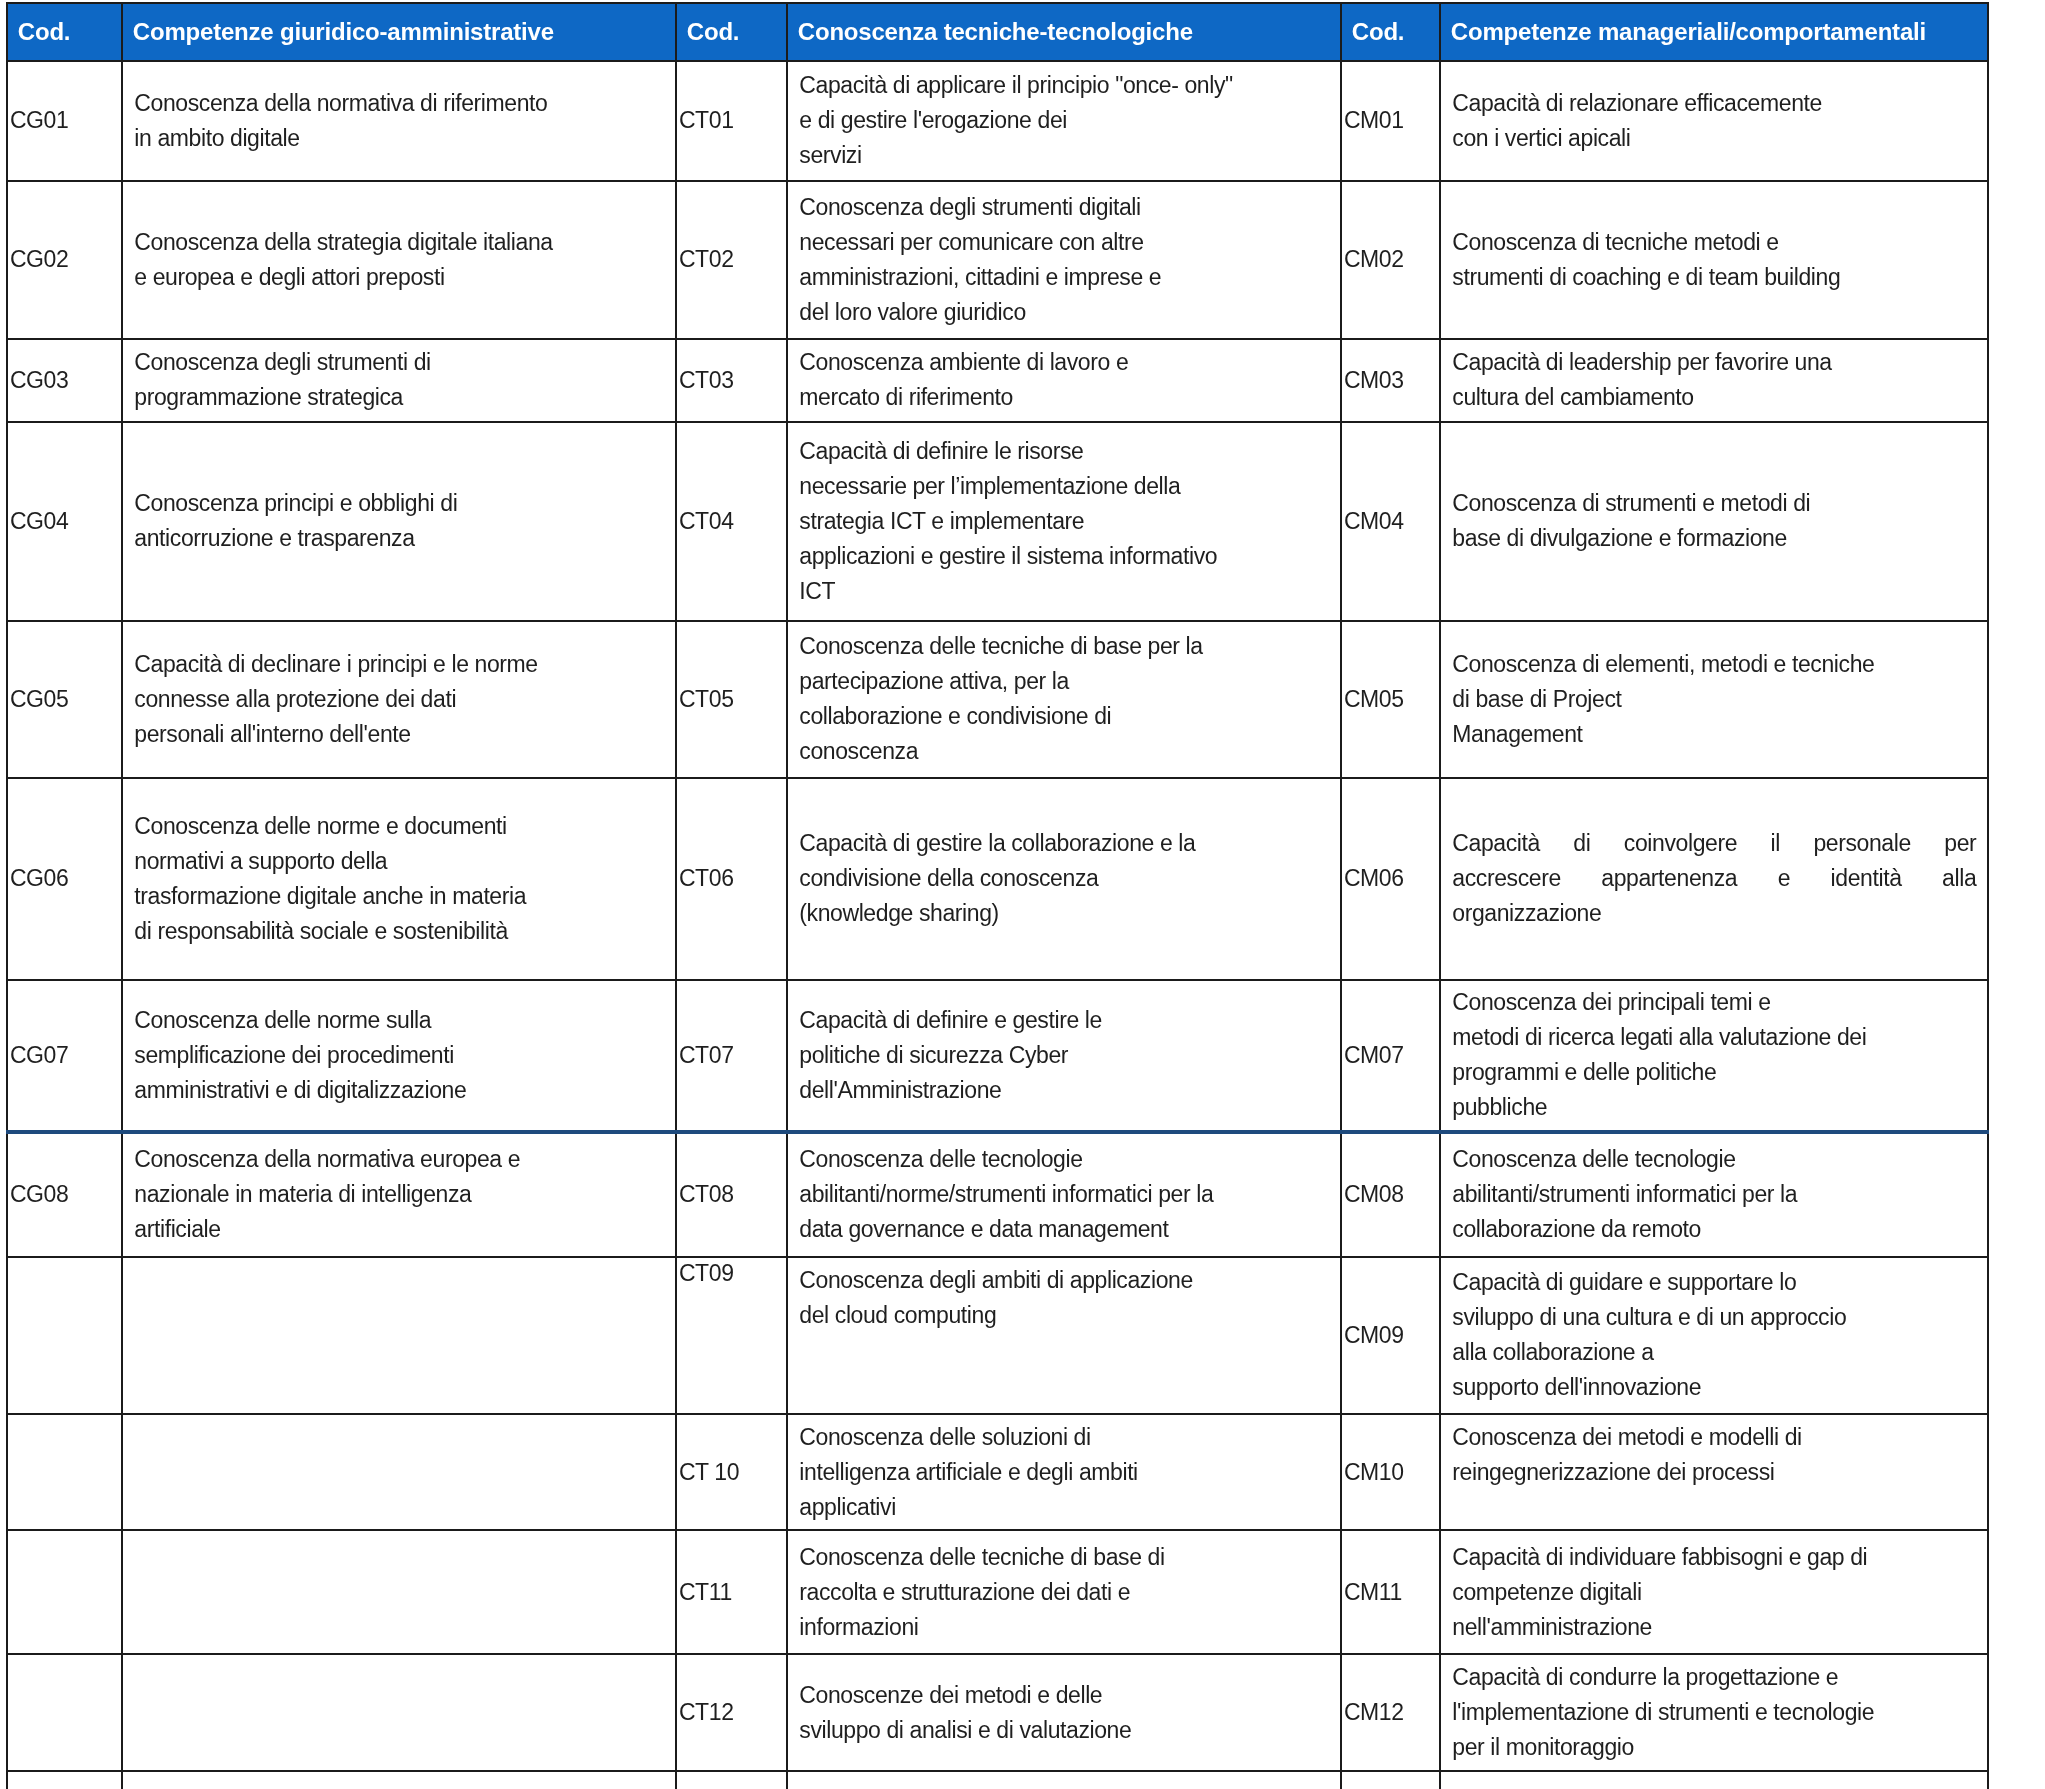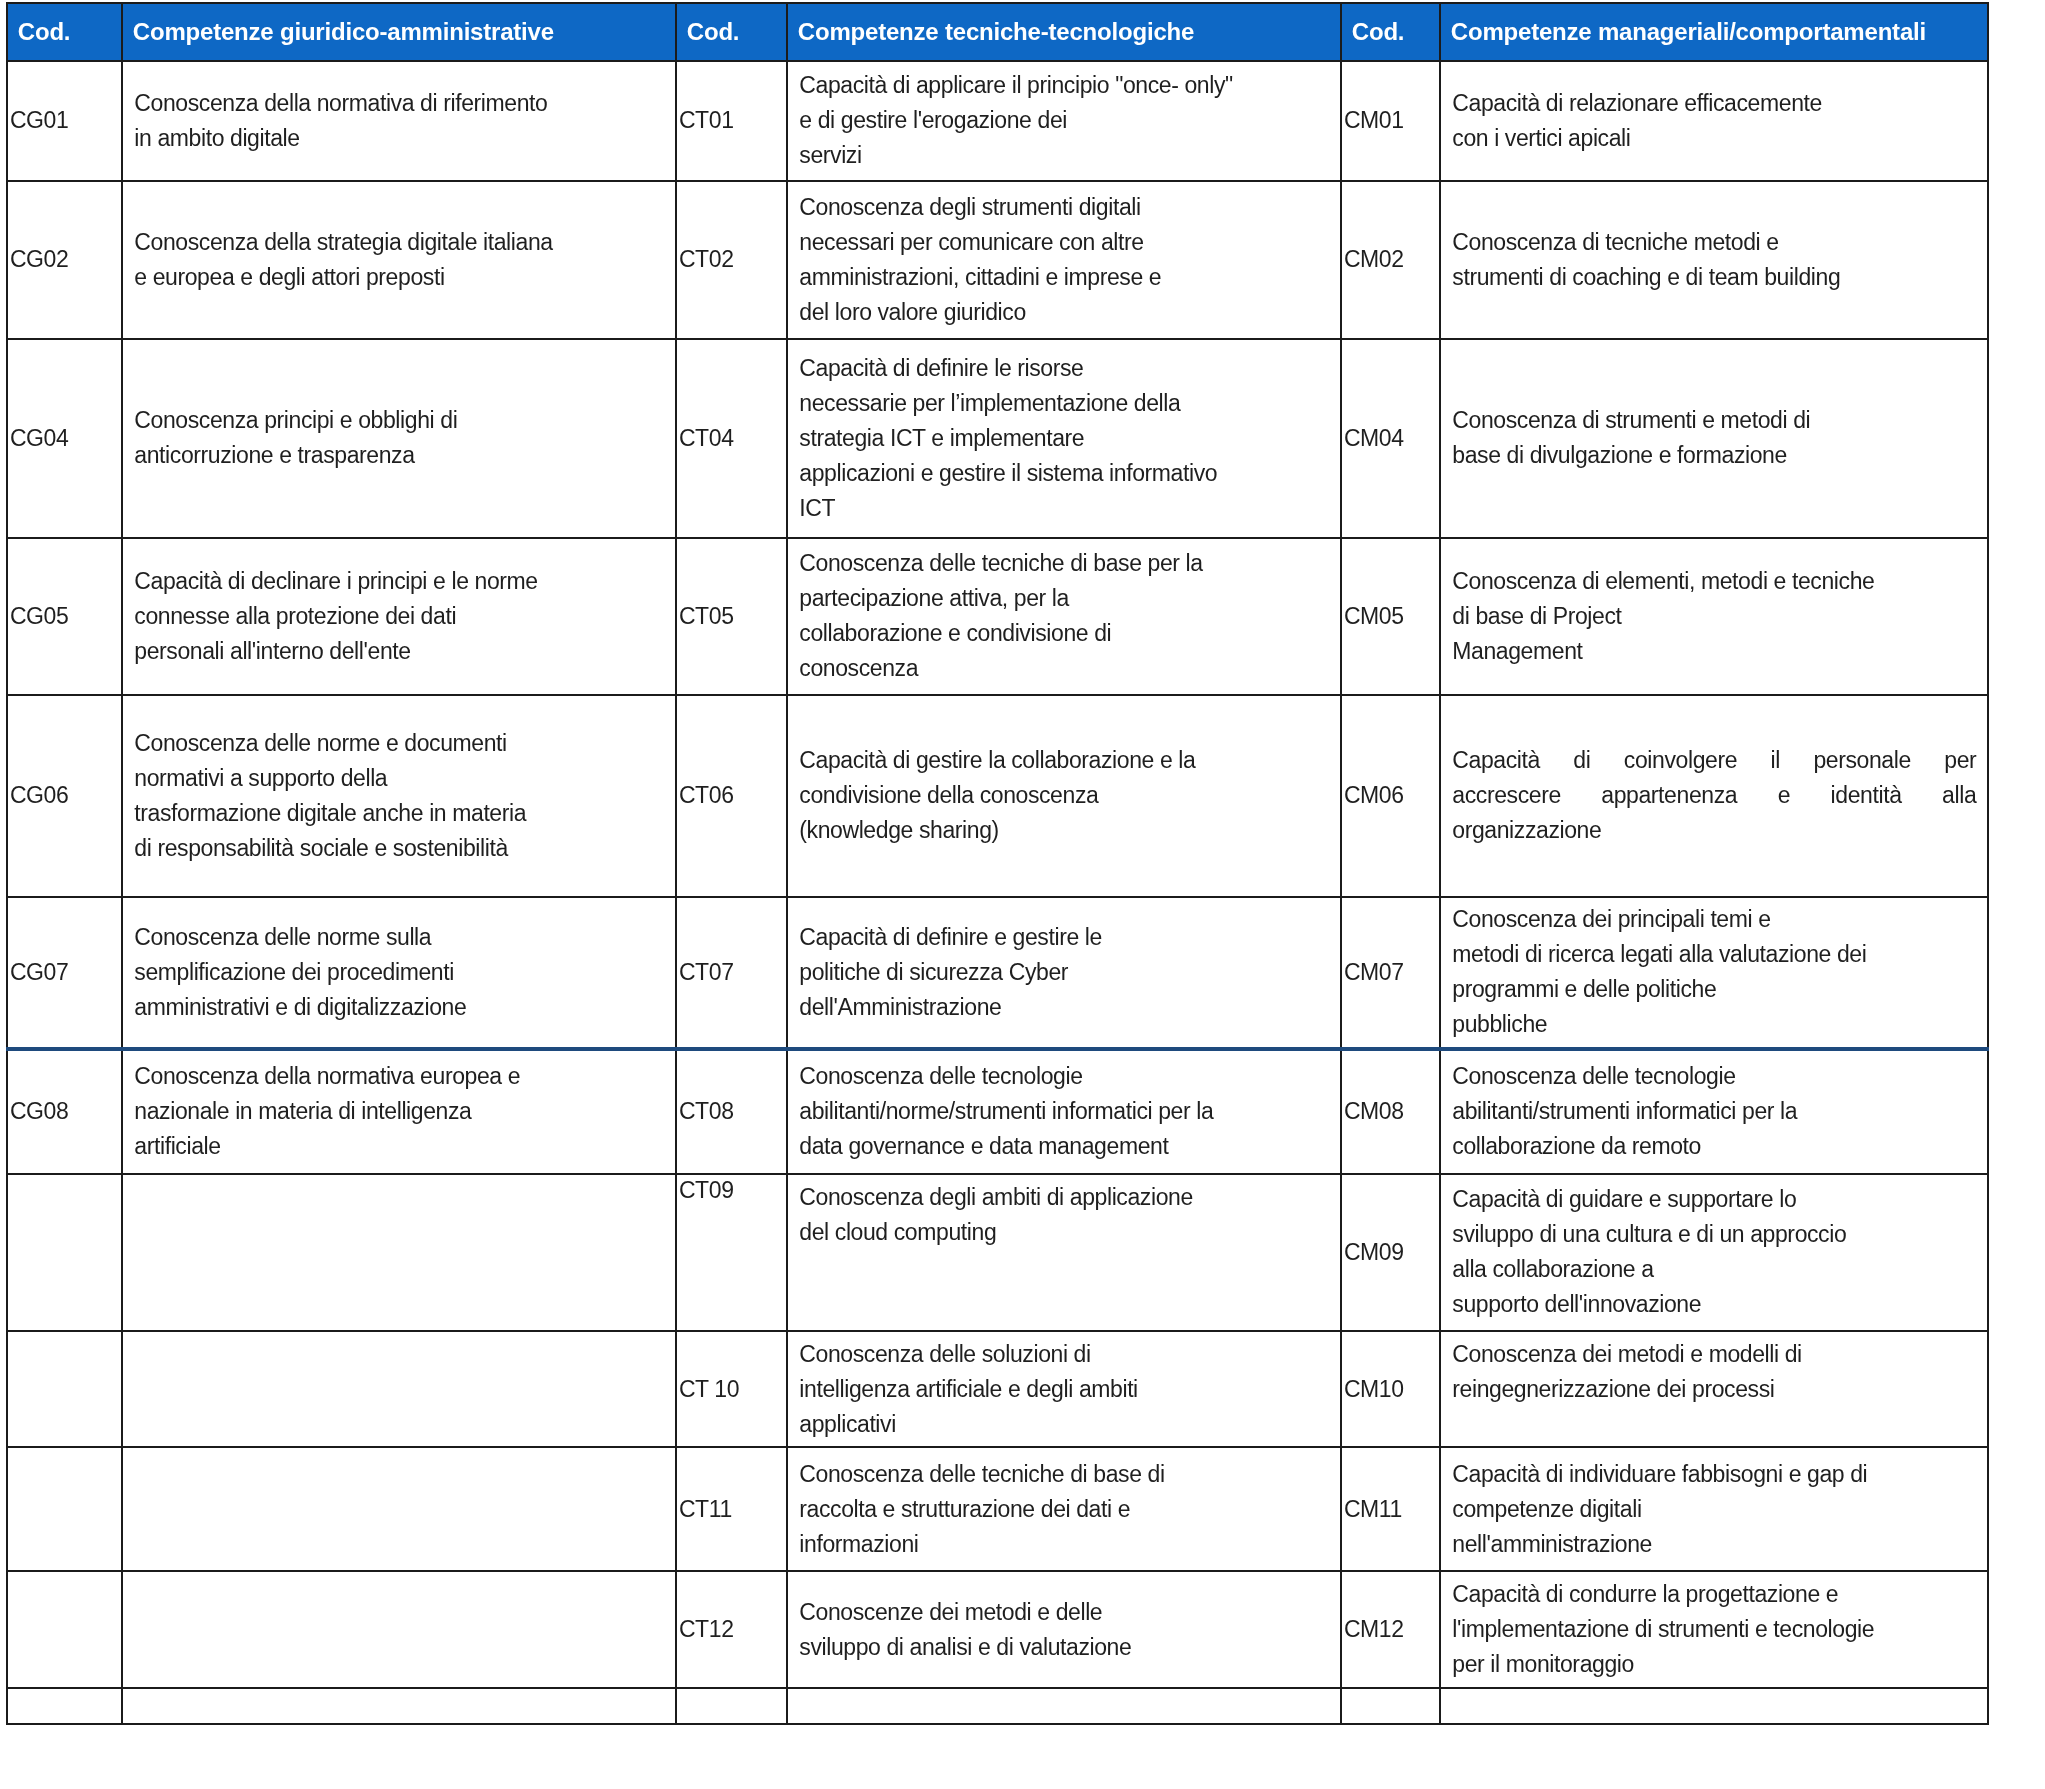--- a/index.html
+++ b/index.html
@@ -77,21 +77,21 @@
       <col style="width:111px">
       <col style="width:554px">
       <col style="width:99px">
       <col style="width:548px">
     </colgroup>
     <thead>
       <tr>
         <th>Cod.</th>
         <th>Competenze giuridico-amministrative</th>
         <th>Cod.</th>
-        <th>Competenze tecniche-tecnologiche</th>
+        <th>Conoscenza tecniche-tecnologiche</th>
         <th>Cod.</th>
         <th>Competenze manageriali/comportamentali</th>
       </tr>
     </thead>
     <tbody id="table-body">
         <tr style="height: 120px;">
           <td class="code">CG01</td>
           <td class="desc">Conoscenza della normativa di riferimento
 in ambito digitale</td>
           <td class="code">CT01</td>
@@ -108,20 +108,31 @@
 e europea e degli attori preposti</td>
           <td class="code">CT02</td>
           <td class="desc">Conoscenza degli strumenti digitali
 necessari per comunicare con altre
 amministrazioni, cittadini e imprese e
 del loro valore giuridico</td>
           <td class="code">CM02</td>
           <td class="desc">Conoscenza di tecniche metodi e
 strumenti di coaching e di team building</td>
         </tr>
+        <tr style="height: 83px;">
+          <td class="code">CG03</td>
+          <td class="desc">Conoscenza degli strumenti di
+programmazione strategica</td>
+          <td class="code">CT03</td>
+          <td class="desc">Conoscenza ambiente di lavoro e
+mercato di riferimento</td>
+          <td class="code">CM03</td>
+          <td class="desc">Capacità di leadership per favorire una
+cultura del cambiamento</td>
+        </tr>
         <tr style="height: 199px;">
           <td class="code">CG04</td>
           <td class="desc">Conoscenza principi e obblighi di
 anticorruzione e trasparenza</td>
           <td class="code">CT04</td>
           <td class="desc">Capacità di definire le risorse
 necessarie per l’implementazione della
 strategia ICT e implementare
 applicazioni e gestire il sistema informativo
 ICT</td>

